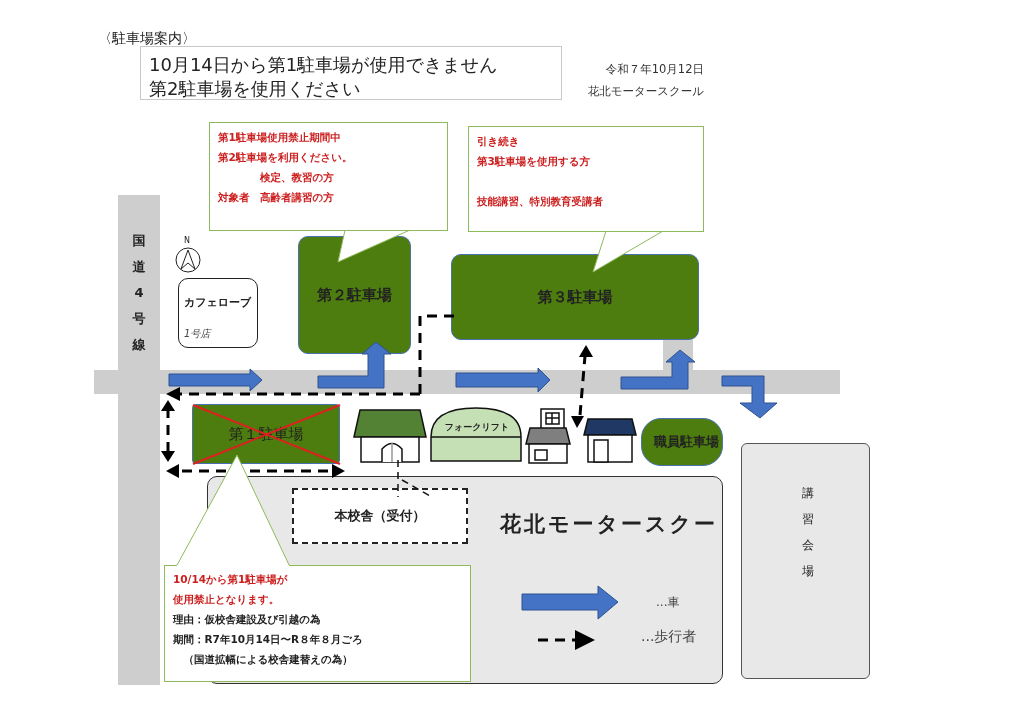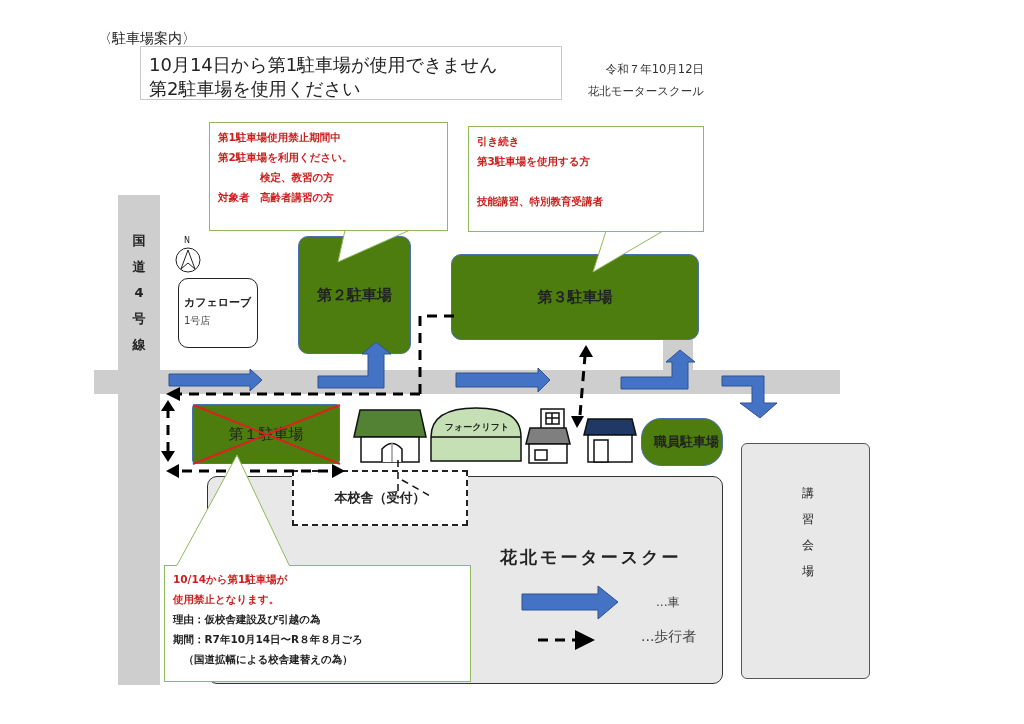--- a/index.html
+++ b/index.html
@@ -41,49 +41,49 @@
 
 <div class="abs vtext" style="left:125px;top:228px;width:28px;">
   <span>国</span>
   <span>道</span>
   <span>4</span>
   <span>号</span>
   <span>線</span>
 </div>
 
 <div class="abs" style="left:207px;top:476px;width:516px;height:208px;background:#e8e8e8;border:1.5px solid #333;border-radius:10px;box-sizing:border-box;"></div>
-<div class="abs" style="left:500px;top:510px;font-size:17px;font-weight:bold;letter-spacing:3px;white-space:nowrap;margin-top:36px;">花北モータースクー</div>
+<div class="abs" style="left:500px;top:510px;font-size:21px;font-weight:bold;letter-spacing:3px;white-space:nowrap;">花北モータースクー</div>
 
 <div class="abs" style="left:741px;top:443px;width:129px;height:236px;background:#e8e8e8;border:1.2px solid #555;border-radius:6px;box-sizing:border-box;"></div>
 <div class="abs vtext" style="left:796px;top:480px;width:24px;font-weight:normal;font-size:12px;">
   <span>講</span>
   <span>習</span>
   <span>会</span>
   <span>場</span>
 </div>
 
 <div class="abs" style="left:178px;top:278px;width:80px;height:70px;border:1.5px solid #222;border-radius:10px;box-sizing:border-box;padding:16px 0 0 5px;">
   <div style="font-size:11px;font-weight:bold;white-space:nowrap;">カフェローブ</div>
-  <div style="font-size:10px;margin-top:4px;color:#444;">1号店</div>
+  <div style="font-size:10px;margin-top:17px;color:#444;font-style:italic;">1号店</div>
 </div>
 
 <div class="abs lot" style="left:298px;top:236px;width:113px;height:118px;">
   <span>第２駐車場</span>
 </div>
 <div class="abs lot" style="left:451px;top:254px;width:248px;height:86px;">
   <span>第３駐車場</span>
 </div>
 <div class="abs lot" style="left:192px;top:404px;width:148px;height:60px;border-radius:4px;font-weight:normal;">
   <span>第１駐車場</span>
 </div>
 <div class="abs lot" style="left:641px;top:418px;width:82px;height:48px;font-size:13px;justify-content:flex-start;padding-left:12px;border-radius:20px;">
   <span style="white-space:nowrap;">職員駐車場</span>
 </div>
 
-<div class="abs" style="left:292px;top:470px;width:176px;height:56px;background:#fff;border:2px dashed #222;box-sizing:border-box;display:flex;align-items:center;justify-content:center;font-size:13px;font-weight:bold;">
+<div class="abs" style="left:292px;top:488px;width:176px;height:56px;background:#fff;border:2px dashed #222;box-sizing:border-box;display:flex;align-items:center;justify-content:center;font-size:13px;font-weight:bold;">
   <span>本校舎（受付）</span>
 </div>
 
 <svg width="1024" height="724">
   <defs>
     <marker id="blk" markerWidth="8" markerHeight="8" refX="4" refY="4" orient="auto" markerUnits="userSpaceOnUse">
       <path d="M0,0 L8,4 L0,8 z" fill="#000"></path>
     </marker>
   </defs>
 

